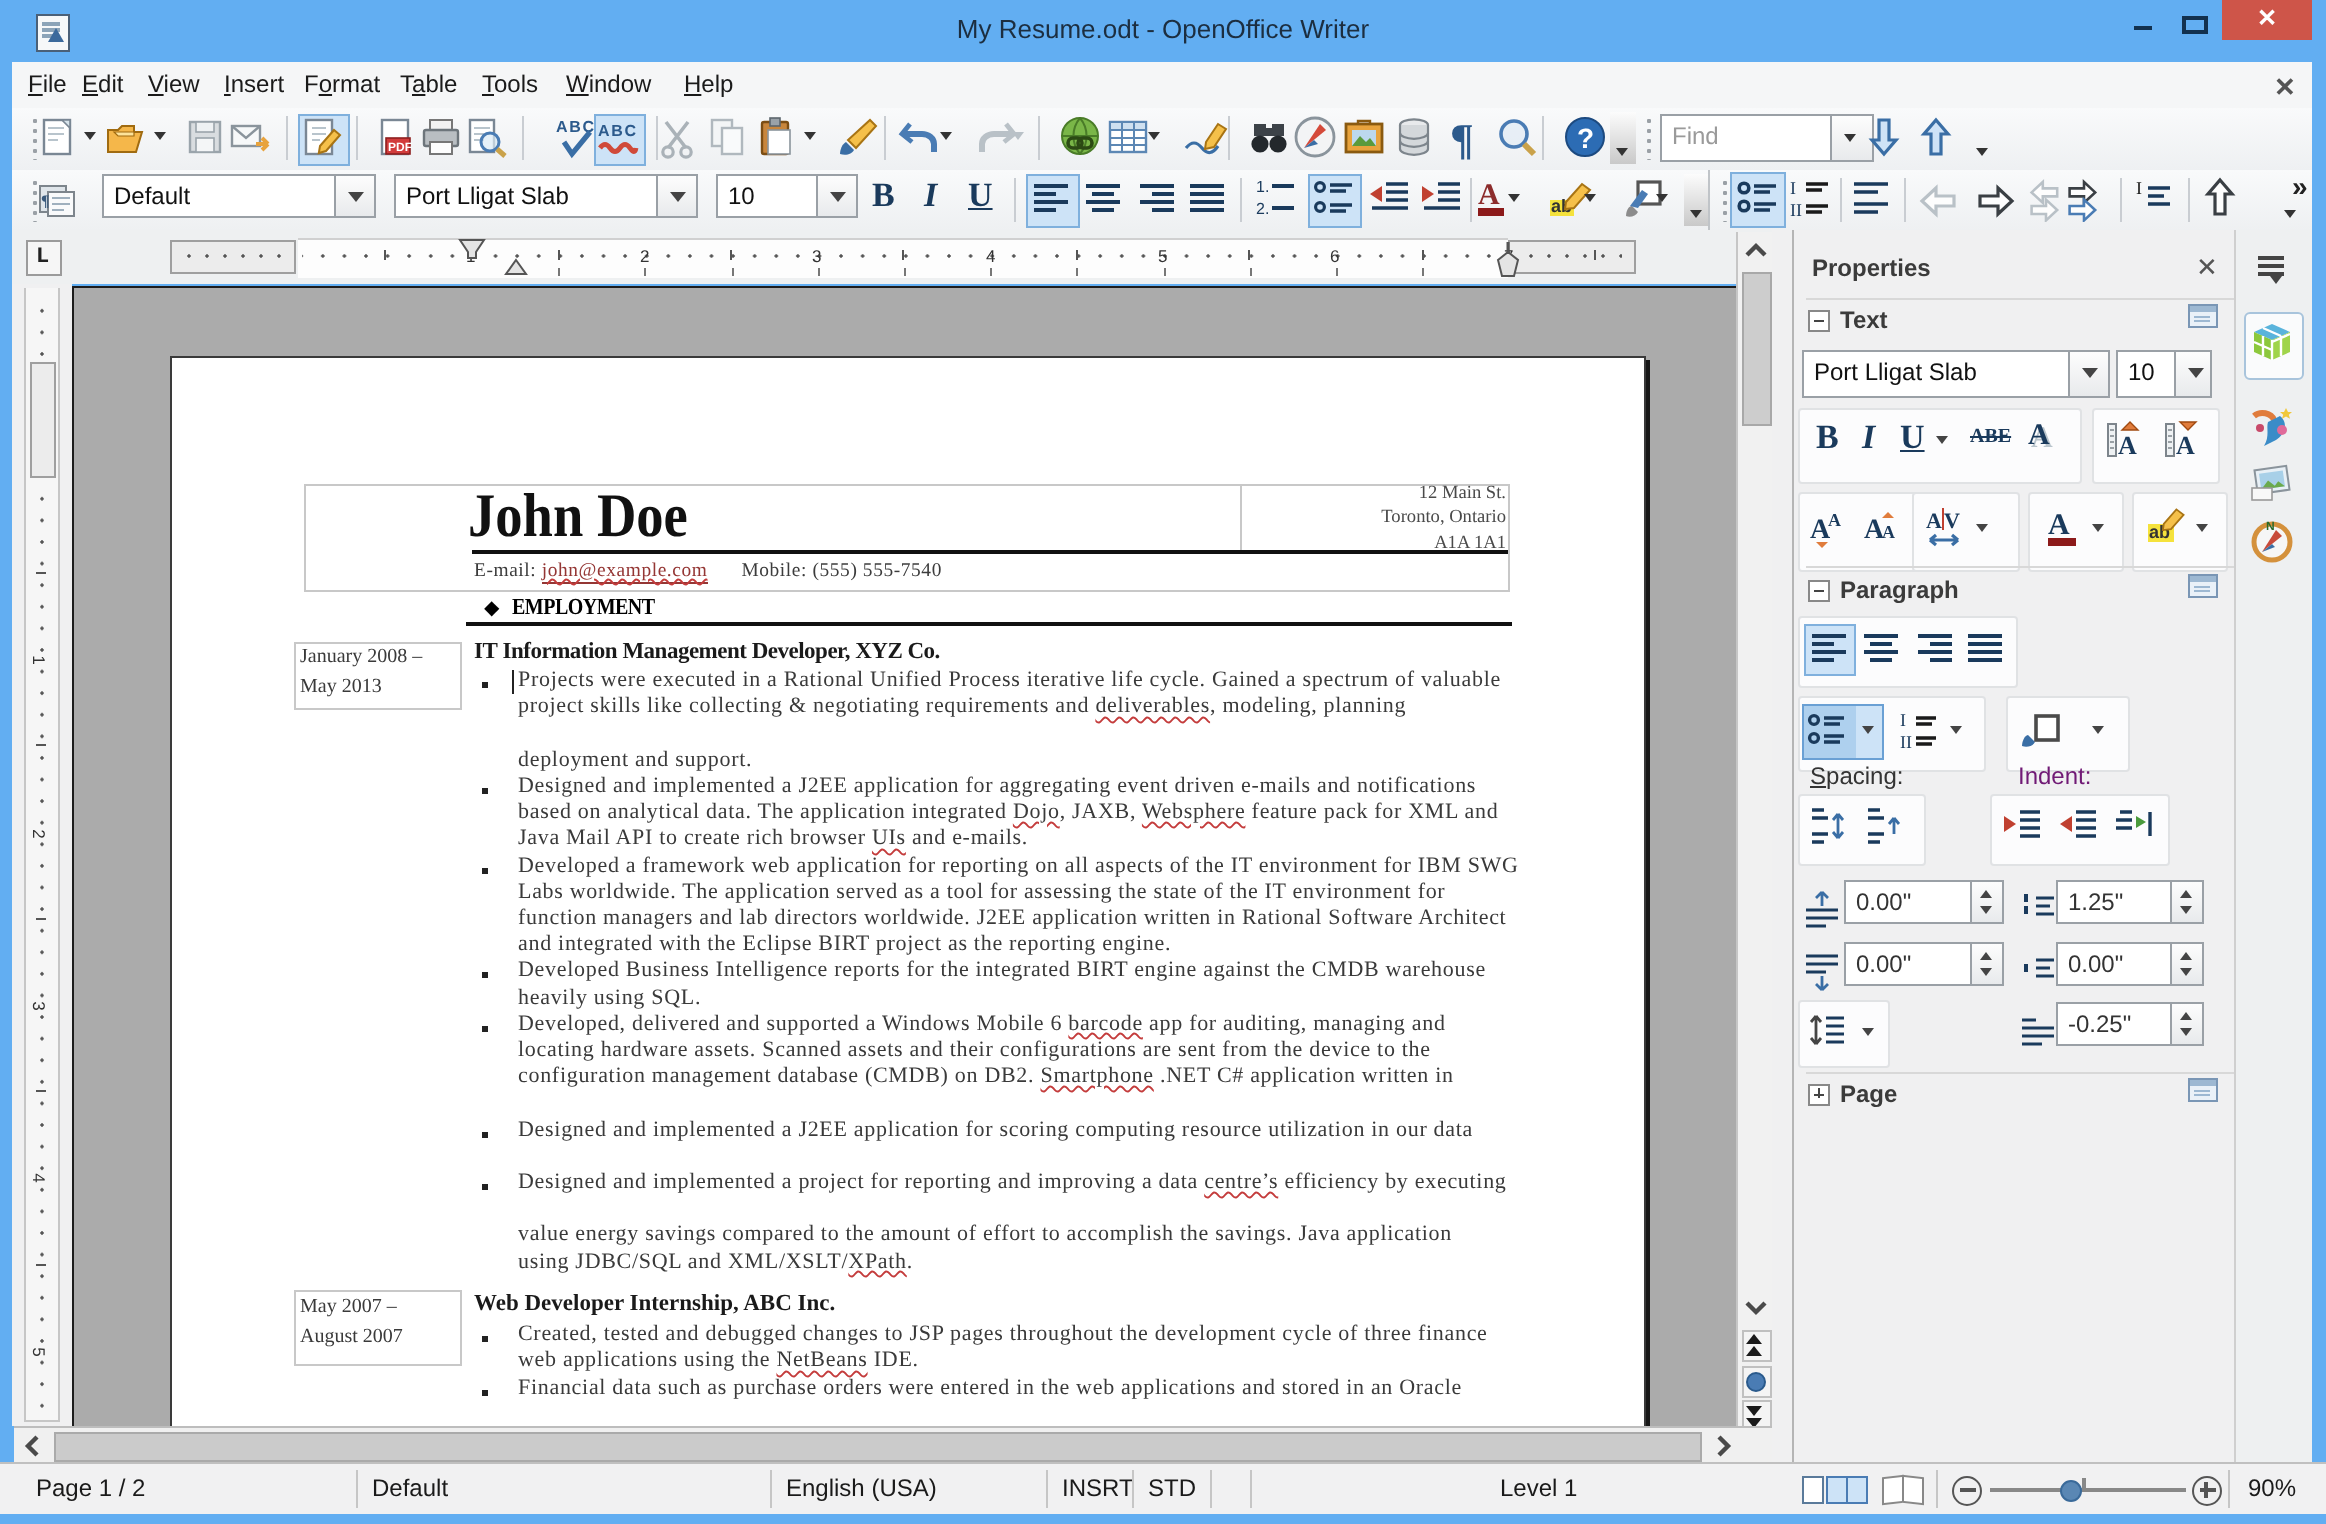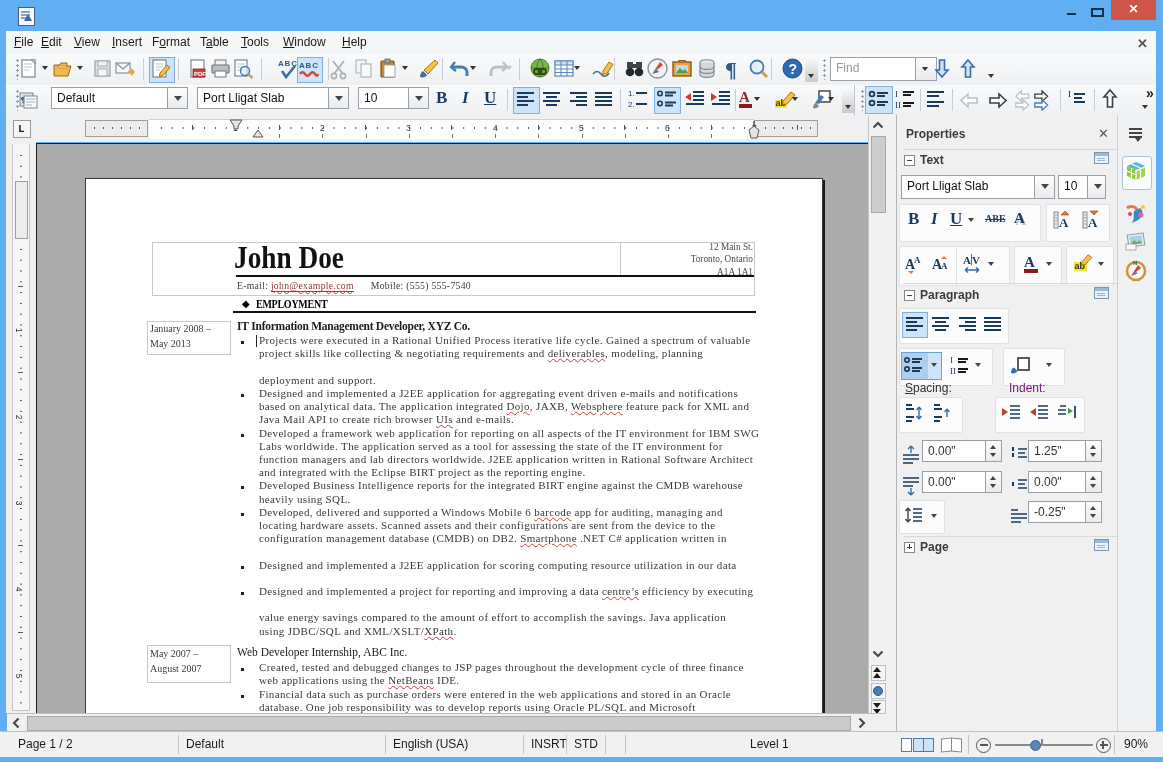--- a/index.html
+++ b/index.html
@@ -72,20 +72,21 @@
   
   #statusbar{left:0px;top:731px;width:1163px;height:25px;background:#f1f1f2;border-top:1px solid #c0c0c0;font-size:12px;color:#1a1a1a;}
   .st{position:absolute;top:5px;white-space:nowrap;}
   .stsep{position:absolute;top:3px;width:1px;height:19px;background:#c6c6c6;}
 </style>
 </head>
 <body>
 <div id="win">
 
   <div class="abs" id="titlebar"></div>
+  <div class="abs" id="title">My Resume.odt - OpenOffice Writer</div>
   <div class="abs" id="appicon" style="left:18px;top:7px;width:15px;height:17px;background:#f6f8f9;border:1px solid #4a6078;">
       <div style="position:absolute;left:2px;top:3px;width:9px;height:1.5px;background:#8ca4b8"></div>
       <div style="position:absolute;left:2px;top:6px;width:9px;height:1.5px;background:#8ca4b8"></div>
       <div style="position:absolute;left:2px;top:9px;width:6px;height:1.5px;background:#8ca4b8"></div>
       <div style="position:absolute;left:5px;top:6px;width:8px;height:7px;background:#3c6a9c;clip-path:polygon(0 100%,50% 0,100% 100%)"></div>
     </div>
   <div class="abs" id="minbtn"></div>
   <div class="abs" id="maxbtn"></div>
   <div class="abs" id="closebtn">✕</div>
 
@@ -595,27 +596,26 @@
       <div class="ln" style="left:173px;top:339.9px">locating hardware assets. Scanned assets and their configurations are sent from the device to the</div>
       <div class="ln" style="left:173px;top:353.1px">configuration management database (CMDB) on DB2. <span class="sp">Smartphone</span> .NET C# application written in</div>
       <div class="bullet" style="left:155px;top:386.5px"></div>
       <div class="ln" style="left:173px;top:379.5px">Designed and implemented a J2EE application for scoring computing resource utilization in our data</div>
       <div class="bullet" style="left:155px;top:412.9px"></div>
       <div class="ln" style="left:173px;top:405.9px">Designed and implemented a project for reporting and improving a data <span class="sp">centre’s</span> efficiency by executing</div>
       <div class="ln" style="left:173px;top:432.3px">value energy savings compared to the amount of effort to accomplish the savings. Java application</div>
       <div class="ln" style="left:173px;top:445.5px">using JDBC/SQL and XML/XSLT/<span class="sp">XPath</span>.</div>
       <div style="position:absolute;left:61px;top:466px;width:82px;height:36px;border:1px solid #c8c8c8"></div>
       <div style="position:absolute;left:64px;top:467px;font-size:10px;line-height:15px;color:#3a3a3a">May 2007 –<br>August 2007</div>
-      <div style="position:absolute;left:151px;top:467px;font-size:11.5px;font-weight:normal;color:#1a1a1a;white-space:nowrap">Web Developer Internship, ABC Inc.</div>
+      <div style="position:absolute;left:151px;top:467px;font-size:11.5px;font-weight:bold;color:#1a1a1a;white-space:nowrap">Web Developer Internship, ABC Inc.</div>
       <div class="bullet" style="left:155px;top:489.1px"></div>
       <div class="ln" style="left:173px;top:482.1px">Created, tested and debugged changes to JSP pages throughout the development cycle of three finance</div>
       <div class="ln" style="left:173px;top:495.3px">web applications using the <span class="sp">NetBeans</span> IDE.</div>
       <div class="bullet" style="left:155px;top:515.5px"></div>
       <div class="ln" style="left:173px;top:508.5px">Financial data such as purchase orders were entered in the web applications and stored in an Oracle</div>
-      <div class="ln" style="left:173px;top:521.7px">database. One job responsibility was to develop reports using Oracle PL/SQL and Microsoft</div>
     </div>
   </div>
 
   <div class="abs" id="vscroll">
       <svg style="position:absolute;left:3px;top:5px" width="12" height="8" viewBox="0 0 12 8">
         <path d="M1.5 6.5L6 2l4.5 4.5" fill="none" stroke="#4a4a4a" stroke-width="2.2"></path>
       </svg>
       <div style="position:absolute;left:2px;top:20px;width:13px;height:75px;background:#cdcdcd;border:1px solid #a8a8a8"></div>
       <svg style="position:absolute;left:3px;top:534px" width="12" height="8" viewBox="0 0 12 8">
         <path d="M1.5 1.5L6 6l4.5-4.5" fill="none" stroke="#4a4a4a" stroke-width="2.2"></path>

